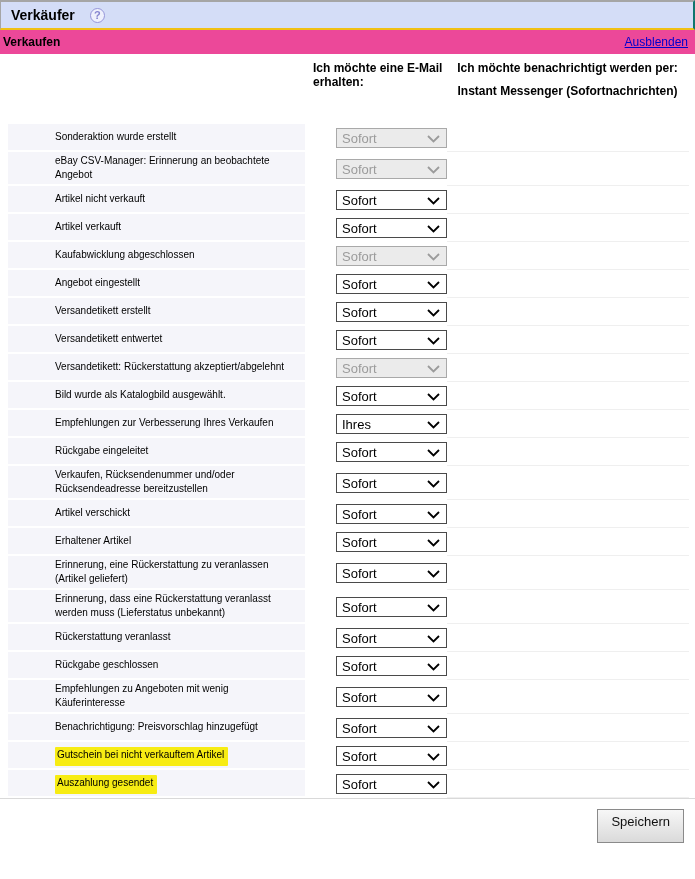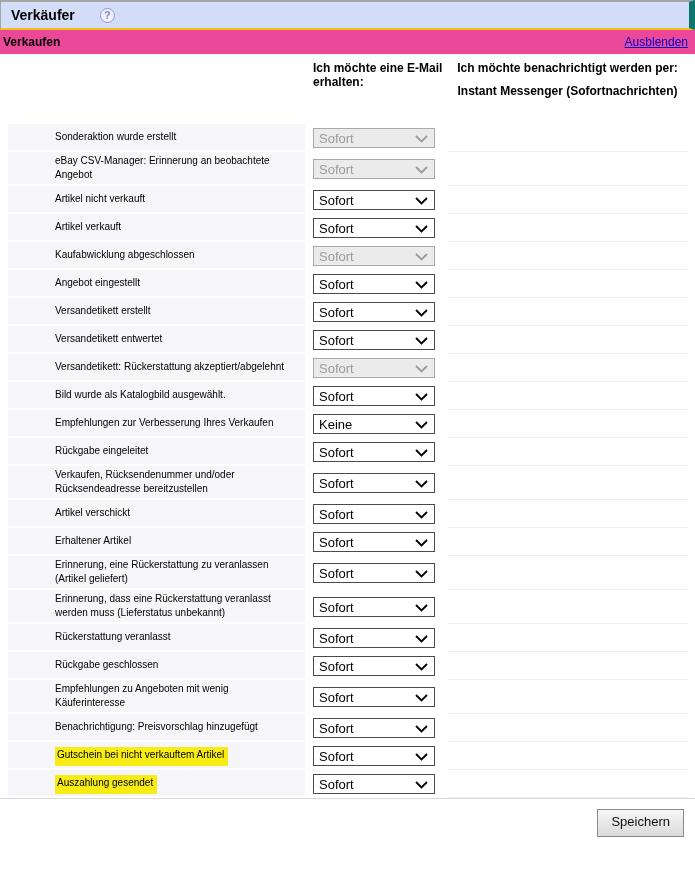--- a/index.html
+++ b/index.html
@@ -3,23 +3,23 @@
 <meta charset="utf-8">
 <style>
   * { box-sizing: border-box; }
   html, body { margin:0; padding:0; }
   body {
     width:695px; height:879px; background:#fff; color:#000;
     font-family:"Liberation Sans", sans-serif; overflow:hidden;
   }
   .panel-header {
     height:30px; background:var(--header-bg,#d4ddf7);
-    border-top:2px solid #a5a5a5; border-left:1px solid #a5a5a5; border-right:6px solid #0f766e;
+    border-top:2px solid #a5a5a5; border-left:1px solid #a5a5a5; border-right:2px solid #0f766e;
     border-bottom:2px solid var(--gold,#f0c014);
-    display:flex; align-items:center; padding-left:10px; gap:25px;
+    display:flex; align-items:center; padding-left:10px; gap:15px;
   }
   .panel-title { font-weight:bold; font-size:14px; }
   .help-icon {
     width:15px; height:15px; border-radius:50%; border:1px solid #9595d9;
     color:#8585cf; background:#eef0fc; font-size:11px; font-weight:bold;
     display:flex; align-items:center; justify-content:center; cursor:pointer; flex:0 0 auto;
   }
   .section-bar {
     height:24px; background:#ec4899; display:flex; align-items:center;
     justify-content:space-between; padding:0 7px 0 3px;
@@ -36,35 +36,35 @@
   .cell.label {
     width:297px; flex:0 0 auto; background:#f5f5fa; border-bottom:2px solid #fff;
     display:flex; align-items:center; padding:2px 12px 2px 47px;
     font-size:10px; line-height:14px; min-height:28px;
   }
   .cell.select-cell { width:142px; flex:0 0 auto; display:flex; align-items:center; padding-left:8px; }
   .cell.im { flex:1; border-bottom:1px solid #efefef; }
   .select {
     width:122px; height:20px; border:1px solid #4a4a4a; background:#fff;
     display:flex; align-items:center; justify-content:space-between;
-    padding:0 6px 0 5px; font-size:13px; cursor:pointer;
+    padding:0 6px 0 5px; font-size:13px; cursor:pointer;margin-left:23px;
   }
   .select .chev { display:flex; align-items:center; margin-top:1px; }
   .row.disabled .select { background:#ebebeb; border-color:#a9a9a9; color:#9b9b9b; cursor:default; }
   .hl {
     background:var(--hl,#f7ec13);
     box-shadow:0 3px 0 0 var(--hl,#f7ec13);
     padding:1px 4px 1px 2px; border-radius:1px;
   }
   .footer-sep { border-top:1px solid #d9d9d9; }
   .footer { display:flex; justify-content:flex-end; padding:10px 11px 0 0; }
   .save-btn {
     font-family:inherit; font-size:13px; color:#111;
     background:linear-gradient(#f7f7f7,#dadada); border:1px solid #8a8a8a;
-    padding:4px 13px 7px; cursor:pointer;
+    padding:4px 13px 13px; cursor:pointer;
   }
 </style>
 </head>
 <body>
 
 <div class="panel-header">
   <span class="panel-title">Verkäufer</span>
   <span class="help-icon">?</span>
 </div>
 
@@ -252,21 +252,21 @@
     </div>
     <div class="cell im"></div>
   </div>
 
   <div class="row">
     <div class="cell label">
       <span class="label-text">Empfehlungen zur Verbesserung Ihres Verkaufen</span>
     </div>
     <div class="cell select-cell">
       <div class="select">
-        <span>Keine</span>
+        <span>Ihres</span>
         <span class="chev">
           <svg width="13" height="8" viewBox="0 0 13 8">
               <polyline points="1,1 6.5,6.5 12,1" fill="none" stroke="currentColor" stroke-width="1.8"></polyline>
             </svg>
         </span>
       </div>
     </div>
     <div class="cell im"></div>
   </div>
 

